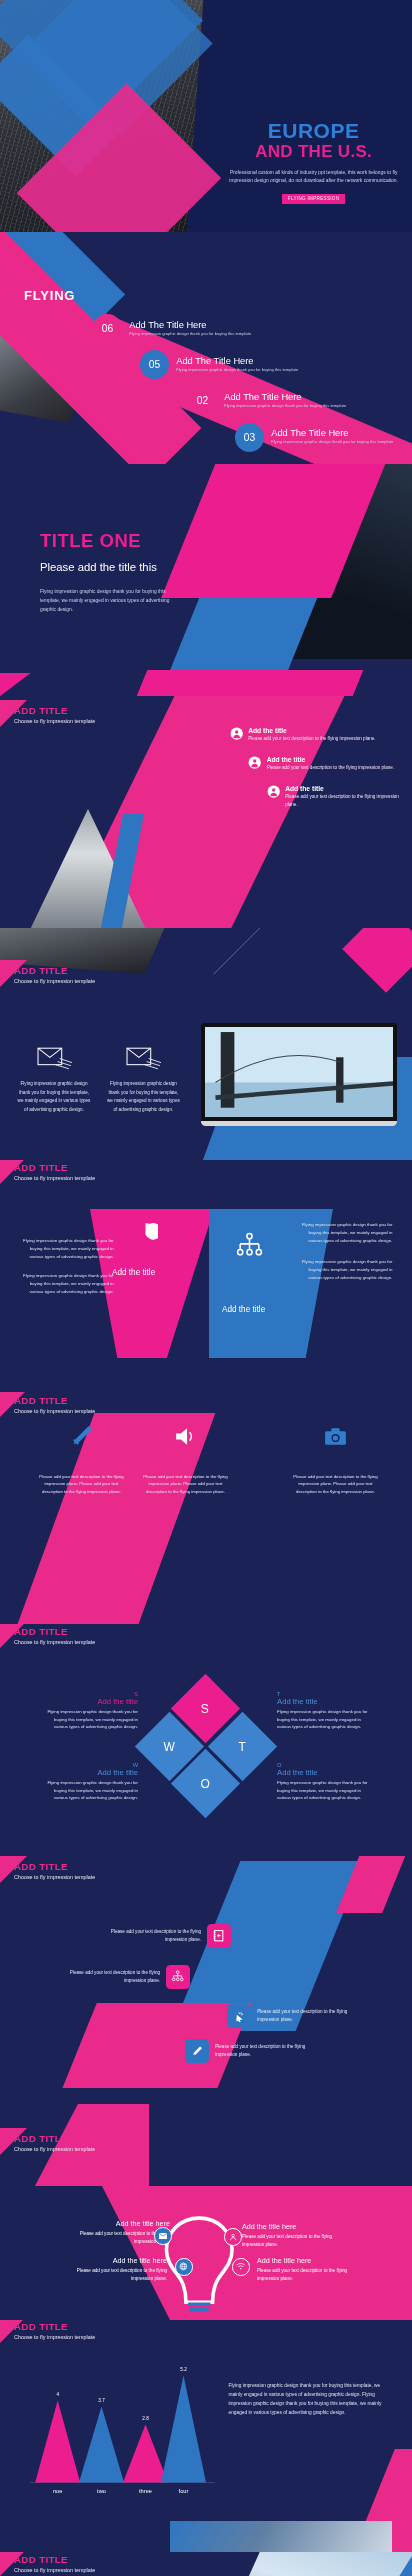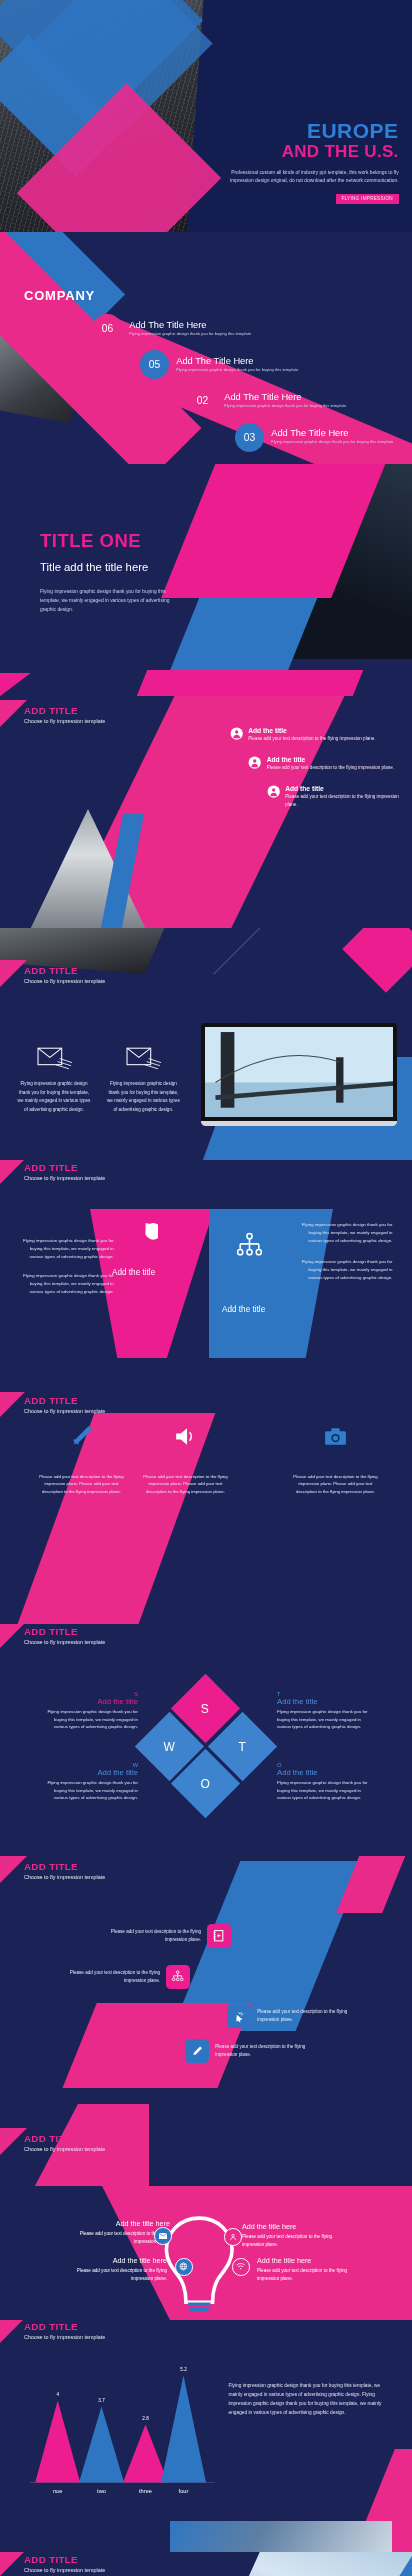--- a/index.html
+++ b/index.html
@@ -12,21 +12,21 @@
   .deck { width:412px; }
   .slide {
     position: relative;
     width: 412px;
     height: 232px;
     background: #1b2256;
     overflow: hidden;
   }
 
   
-  .hdr { position:absolute; left:24px; top:9.3px; z-index:30; }
+  .hdr { position:absolute; left:14px; top:9.3px; z-index:30; }
   .hdr .t { color:#ea2a8a; font-size:9.8px; font-weight:bold; letter-spacing:0.3px; }
   .hdr .s { color:#e9ebf5; font-size:5.4px; margin-top:2.1px; }
   .corner-tri {
     position:absolute; left:0; top:4.1px; width:27px; height:27px; z-index:25;
     background:#ea2a8a;
     clip-path: polygon(0 0, 100% 0, 0 100%);
   }
 
   
   .s1 { background:#141d50; }
@@ -47,21 +47,21 @@
     background:#2f76c2; opacity:.80; transform:rotate(45deg);
   }
   .s1 .pinkDia {
     position:absolute; left:52px; top:108px; width:134px; height:155px;
     background:#e52c8e; opacity:.93; transform:rotate(45deg);
   }
   .s1 .blueStrip {
     position:absolute; left:-15.5px; top:72px; width:134px; height:67px;
     background:#2f76c2; transform:rotate(45deg); opacity:.95;
   }
-  .s1 .txtBlock { position:absolute; right:13.4px; top:120px; width:170px; text-align:right; }
+  .s1 .txtBlock { position:absolute; right:13.4px; top:120px; width:170px; text-align:center; }
   .s1 .l1 { color:#2e81d8; font-size:21px; font-weight:bold; letter-spacing:0.5px; line-height:1; }
   .s1 .l2 { color:#ec1e8f; font-size:17px; font-weight:bold; letter-spacing:0.3px; line-height:1.15; margin-top:1px;}
   .s1 .desc { color:#cdd4ea; font-size:4.9px; line-height:1.7; margin-top:7.2px; }
   .s1 .tagbtn {
     display:inline-block; margin-top:8.2px; background:#ec1e8f; color:#ffe9f4;
     font-size:4.6px; letter-spacing:0.3px; padding:2.6px 5.7px;
   }
 
   
   .s2 .bluetri {
@@ -277,21 +277,21 @@
       <div class="desc">Professional custom all kinds of industry ppt template, this work belongs to fly impression design original, do not download after the network communication.</div>
       <div class="tagbtn">FLYING IMPRESSION</div>
     </div>
   </section>
 
   <section class="slide s2">
     <div class="bluetri"></div>
     <div class="photoSm"></div>
     <div class="pinkband"></div>
     <div class="pinkband2"></div>
-    <div class="title">COMPANY</div>
+    <div class="title">FLYING</div>
     <div class="rowlist">
       <div class="rowitem" style="margin-left:93px">
         <div class="num" style="background:#ea2a8a">06</div>
         <div class="txt">
           <div class="ttl">Add The Title Here</div>
           <div class="sub">Flying impression graphic design thank you for buying this template</div>
         </div>
       </div>
       <div class="rowitem" style="margin-left:140px">
         <div class="num" style="background:#2f76c2">05</div>
@@ -317,21 +317,21 @@
     </div>
   </section>
 
   <section class="slide s3">
     <div class="photoR"></div>
     <div class="blueBig"></div>
     <div class="pinkBig"></div>
     <div class="pinkBot"></div>
     <div class="pinkCorner"></div>
     <div class="c1">TITLE ONE</div>
-    <div class="c2">Title add the title here</div>
+    <div class="c2">Please add the title this</div>
     <div class="c3">Flying impression graphic design thank you for buying this template, we mainly engaged in various types of advertising graphic design.</div>
   </section>
 
   <section class="slide s4">
     <div class="pinkBand"></div>
     <div class="pyr"></div>
     <div class="blueSliver"></div>
     <div class="corner-tri"></div>
     <div class="hdr">
       <div class="t">ADD TITLE</div>

